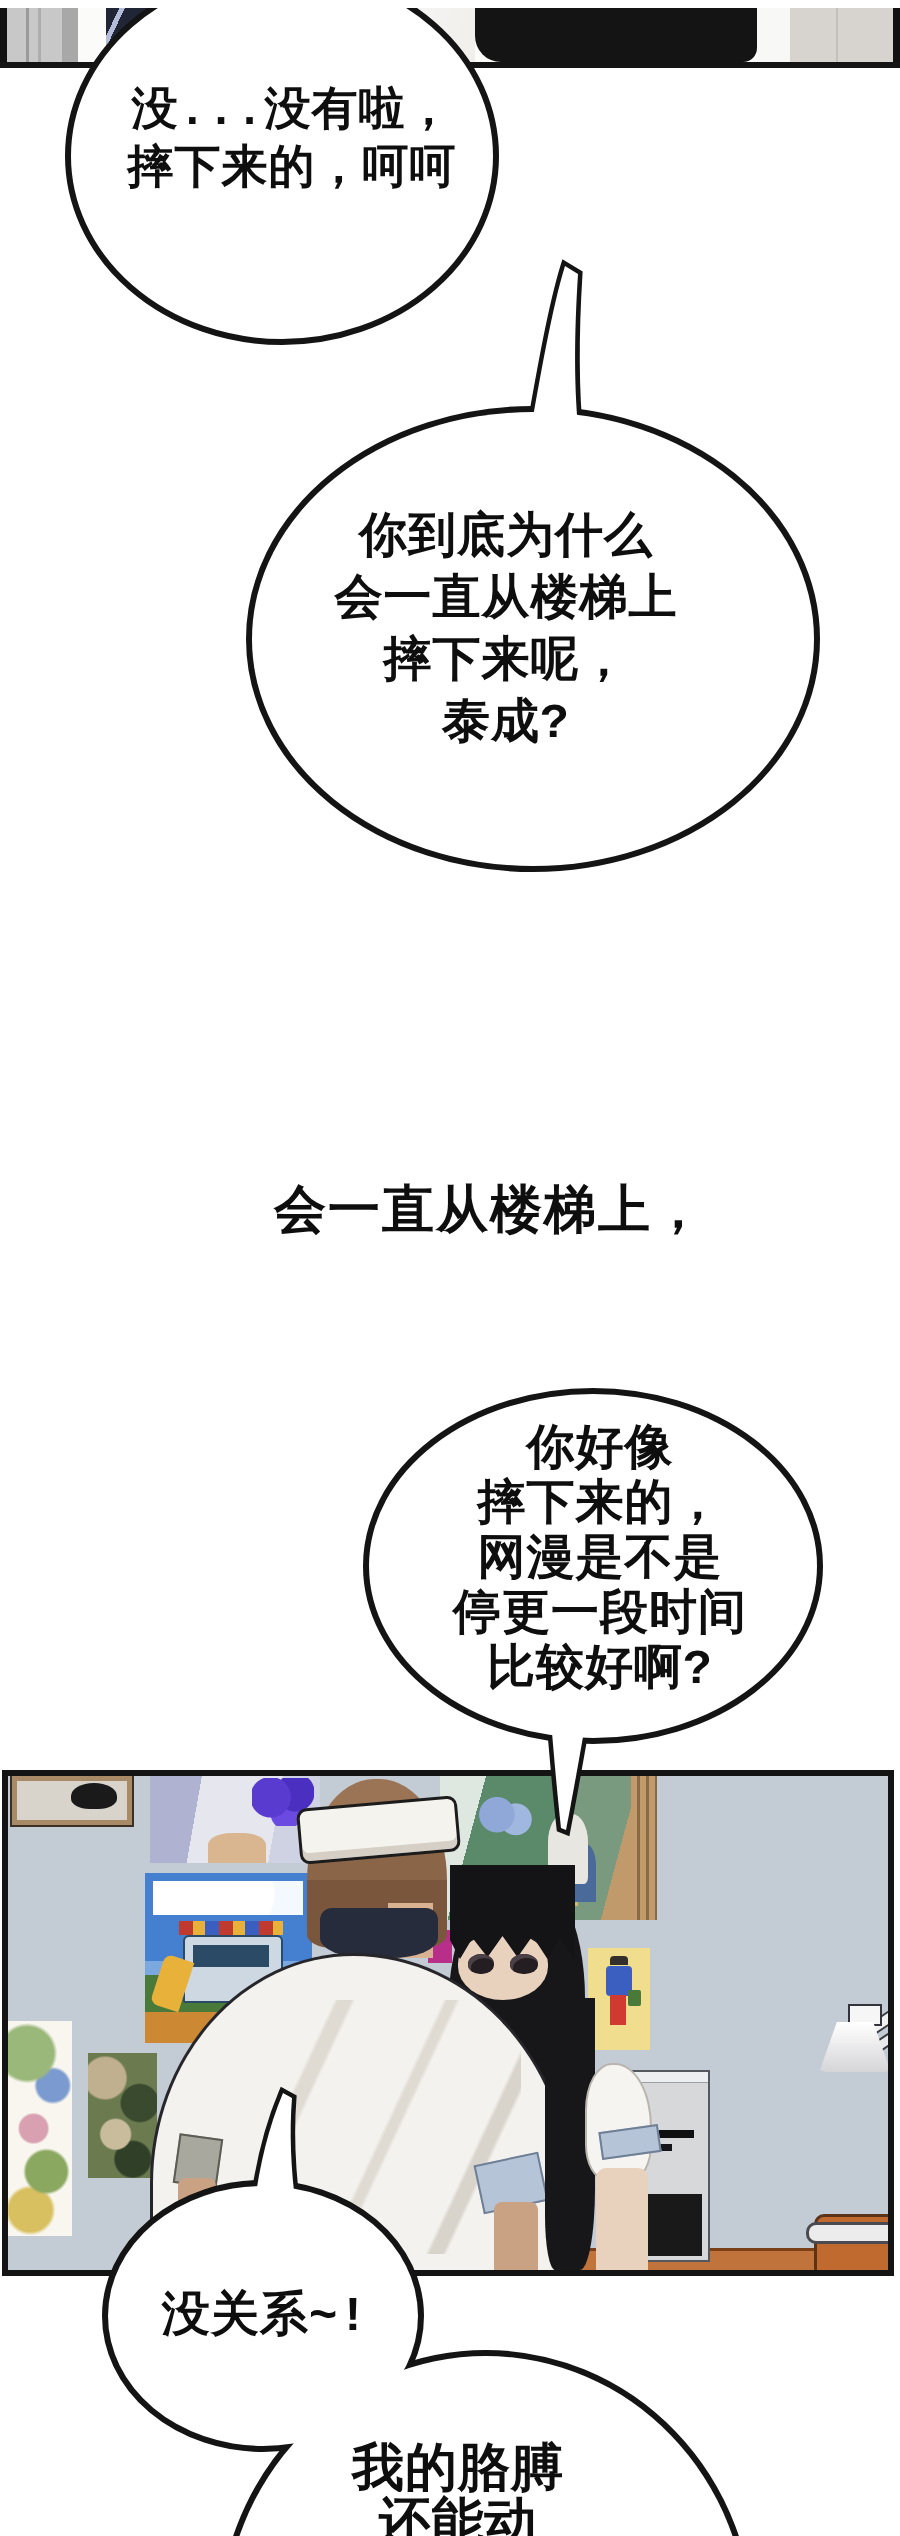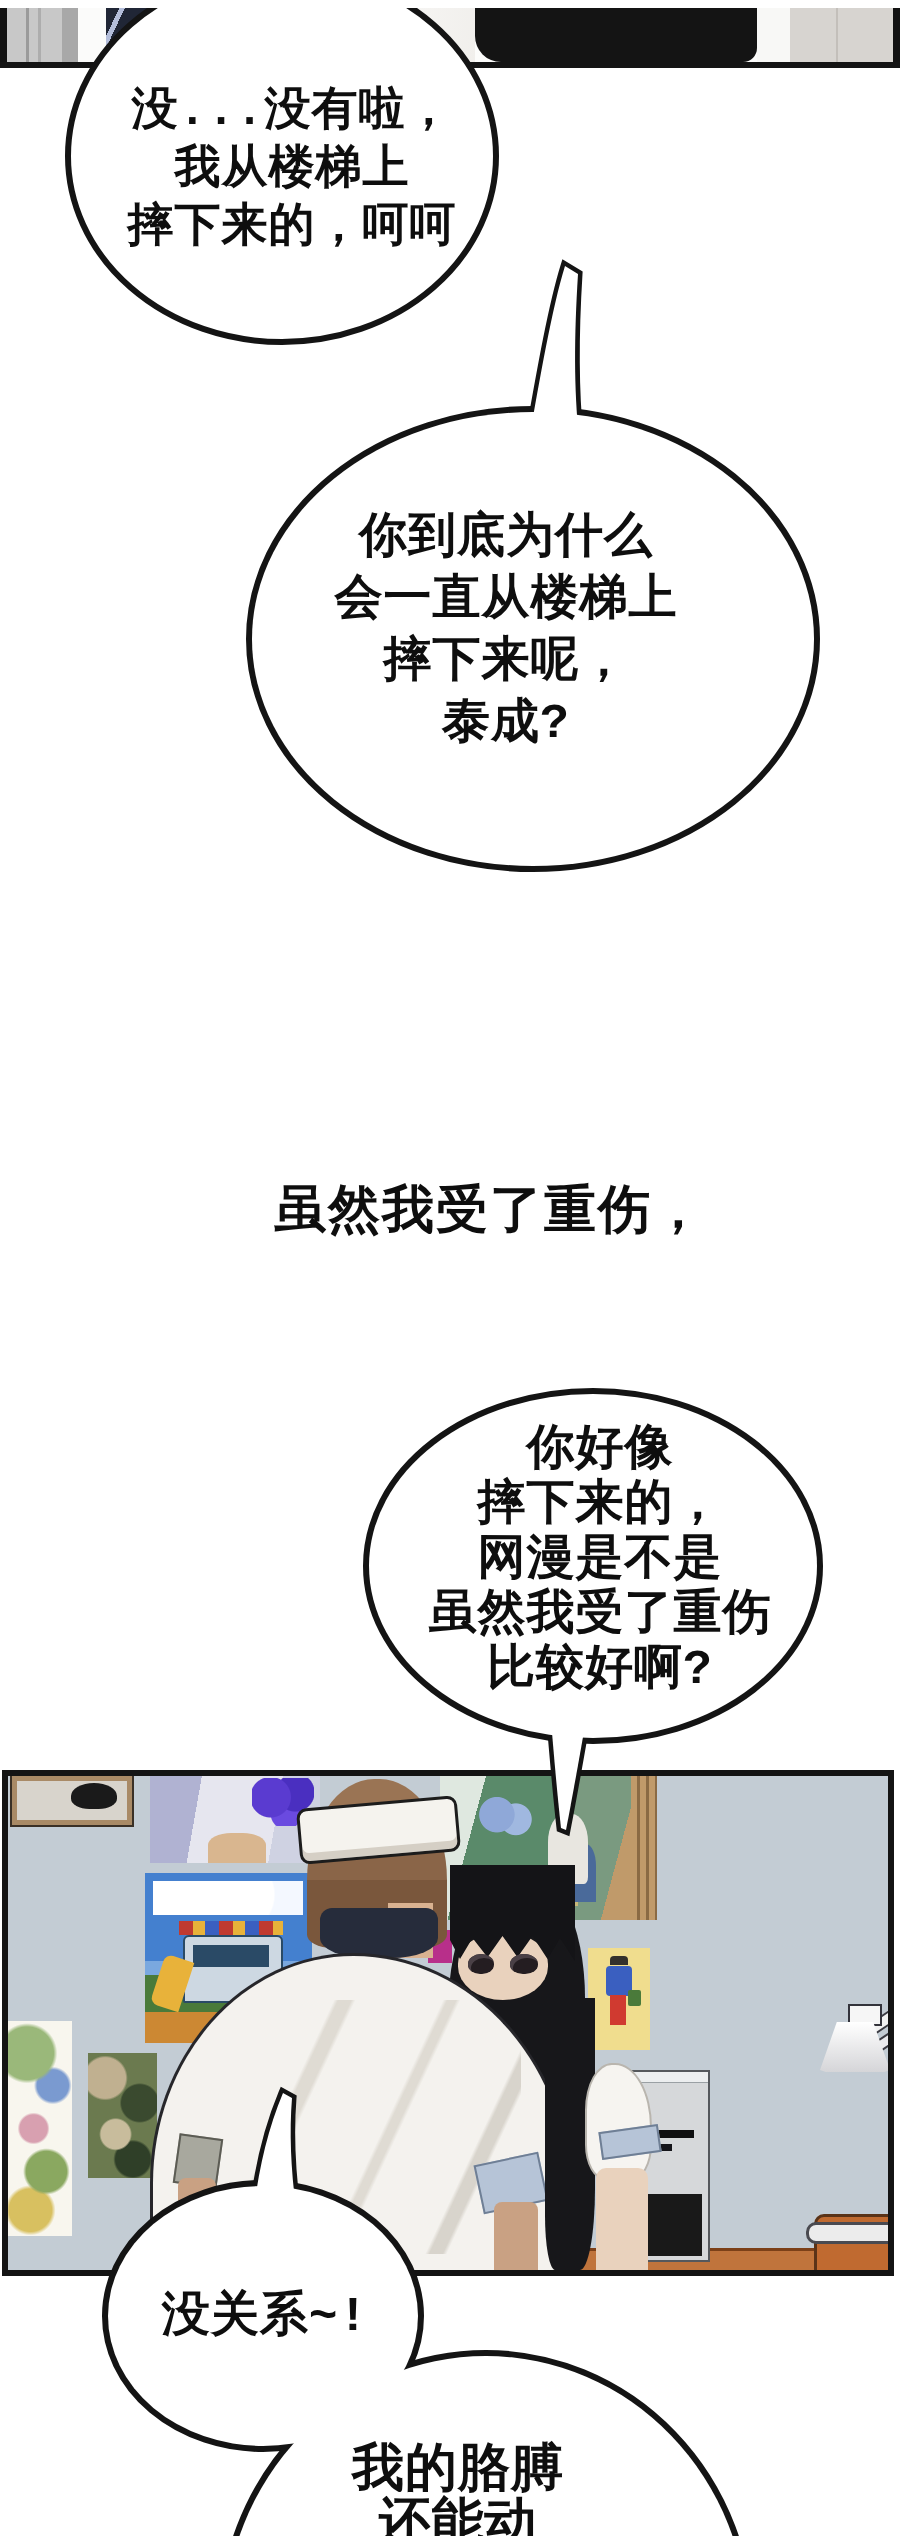--- a/index.html
+++ b/index.html
@@ -204,35 +204,34 @@
     <ellipse cx="263" cy="2308" rx="155" ry="130" fill="#ffffff" stroke="#141414" stroke-width="12"></ellipse>
     <ellipse cx="486" cy="2620" rx="262" ry="272" fill="#ffffff" stroke="#141414" stroke-width="12"></ellipse>
     <path d="M254,2200 Q262,2135 283,2085 L292,2090 Q288,2140 296,2200 Z" fill="#ffffff" stroke="#141414" stroke-width="9"></path>
     <ellipse cx="263" cy="2308" rx="155" ry="130" fill="#ffffff"></ellipse>
     <ellipse cx="486" cy="2620" rx="262" ry="272" fill="#ffffff"></ellipse>
     <path d="M254,2200 Q262,2135 283,2085 L292,2090 Q288,2140 296,2200 Z" fill="#ffffff"></path>
   </svg>
 
   <div class="abs btxt b1">
     <div>没...没有啦，</div>
-    <div>我从楼梯上</div>
     <div>摔下来的，呵呵</div>
   </div>
   <div class="abs btxt b2">
     <div>你到底为什么</div>
     <div>会一直从楼梯上</div>
     <div>摔下来呢，</div>
     <div>泰成?</div>
   </div>
-  <div class="narration">虽然我受了重伤，</div>
+  <div class="narration">会一直从楼梯上，</div>
   <div class="abs btxt b3">
     <div>你好像</div>
     <div>摔下来的，</div>
     <div>网漫是不是</div>
-    <div>虽然我受了重伤</div>
+    <div>停更一段时间</div>
     <div>比较好啊?</div>
   </div>
   <div class="abs btxt b4">
     <div>没关系~!</div>
   </div>
   <div class="abs btxt b5">
     <div>我的胳膊</div>
     <div>还能动</div>
   </div>
 

